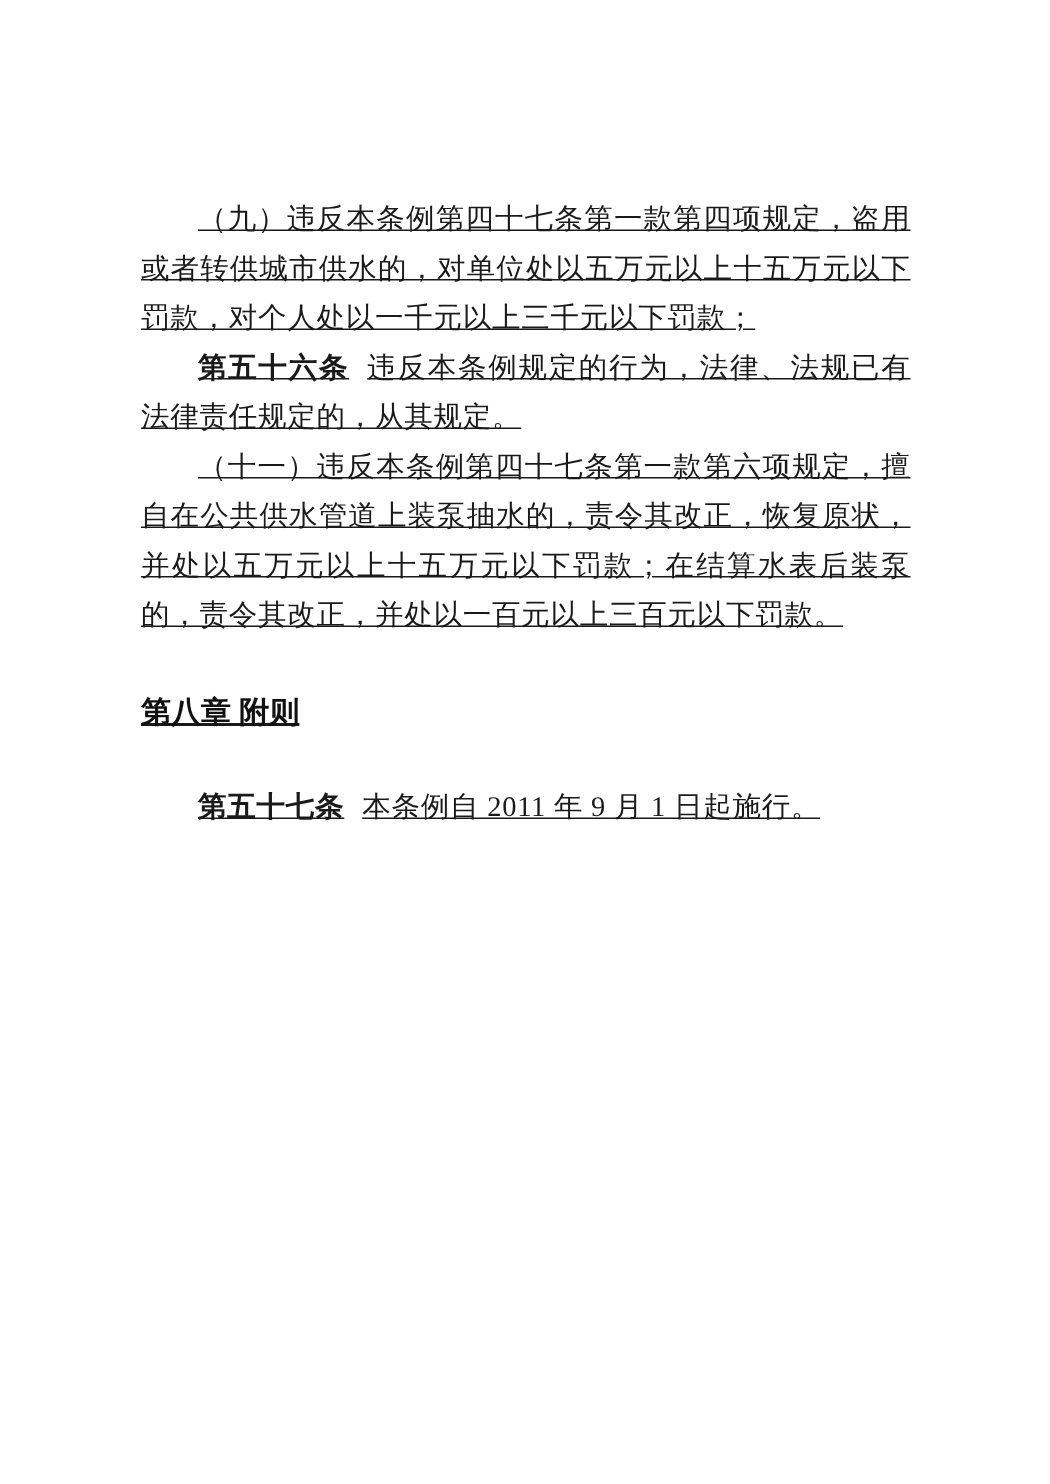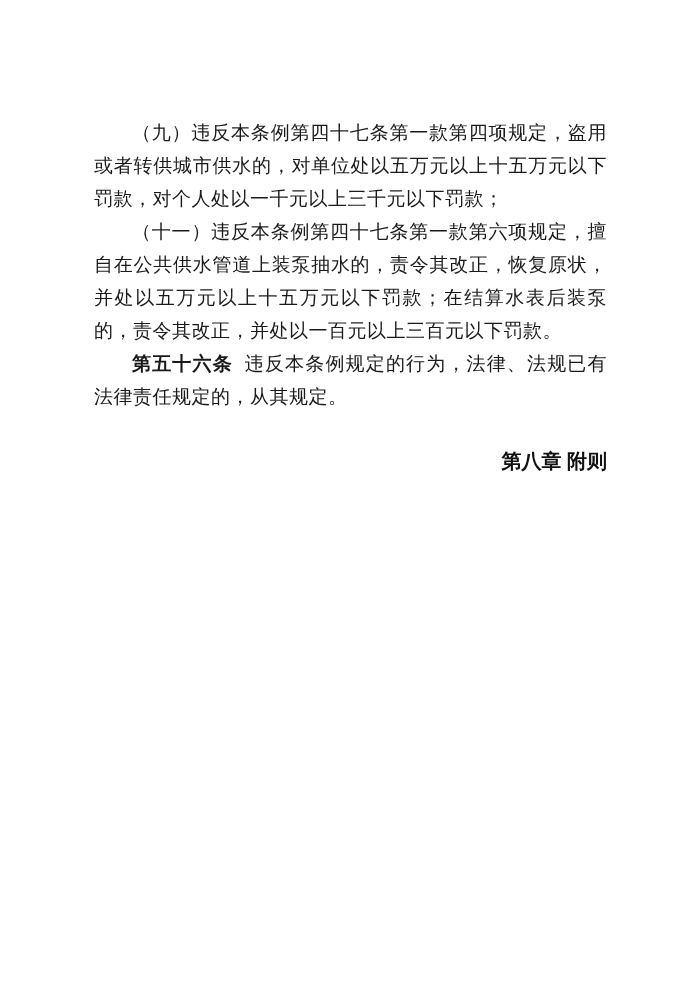--- a/index.html
+++ b/index.html
@@ -12,23 +12,24 @@
     width: 700px;
     height: 989px;
     background: #ffffff;
     overflow: hidden;
     box-sizing: border-box;
     font-family: "Liberation Serif", "DejaVu Serif", serif;
     color: #1a1a1a;
   }
   .content {
     position: absolute;
-    top: 116px;
+    top: 130px;
     left: 94px;
     width: 513px;
+    text-decoration: underline;
   }
   .para {
     margin: 0;
     font-size: 19px;
     line-height: 33px;
     text-align: justify;
     text-justify: inter-character;
     text-indent: 2em;
     letter-spacing: 0.5px;
     word-break: break-all;
@@ -38,36 +39,37 @@
     font-family: "Liberation Sans", "DejaVu Sans", sans-serif;
   }
   .lead:not(:empty) {
     margin-right: 12px;
   }
   .chapter {
     margin: 32px 0 30px 0;
     font-size: 20px;
     line-height: 33px;
     font-weight: bold;
-    text-align: right;
+    text-align: left;
     text-indent: 0;
     font-family: "Liberation Sans", "DejaVu Sans", sans-serif;
     color: #111111;
   }
 </style>
 </head>
 <body>
 
 <div class="page">
   <div class="content">
 
     <p class="para"><span class="lead"></span><span>（九）违反本条例第四十七条第一款第四项规定，盗用或者转供城市供水的，对单位处以五万元以上十五万元以下罚款，对个人处以一千元以上三千元以下罚款；</span></p>
 
 
+    <p class="para"><span class="lead">第五十六条</span><span>违反本条例规定的行为，法律、法规已有法律责任规定的，从其规定。</span></p>
+
     <p class="para"><span class="lead"></span><span>（十一）违反本条例第四十七条第一款第六项规定，擅自在公共供水管道上装泵抽水的，责令其改正，恢复原状，并处以五万元以上十五万元以下罚款；在结算水表后装泵的，责令其改正，并处以一百元以上三百元以下罚款。</span></p>
-
-    <p class="para"><span class="lead">第五十六条</span><span>违反本条例规定的行为，法律、法规已有法律责任规定的，从其规定。</span></p>
 
     <h2 class="chapter">第八章 附则</h2>
 
+    <p class="para"><span class="lead">第五十七条</span><span>本条例自 2011 年 9 月 1 日起施行。</span></p>
 
   </div>
 </div>
 
 </body></html>

